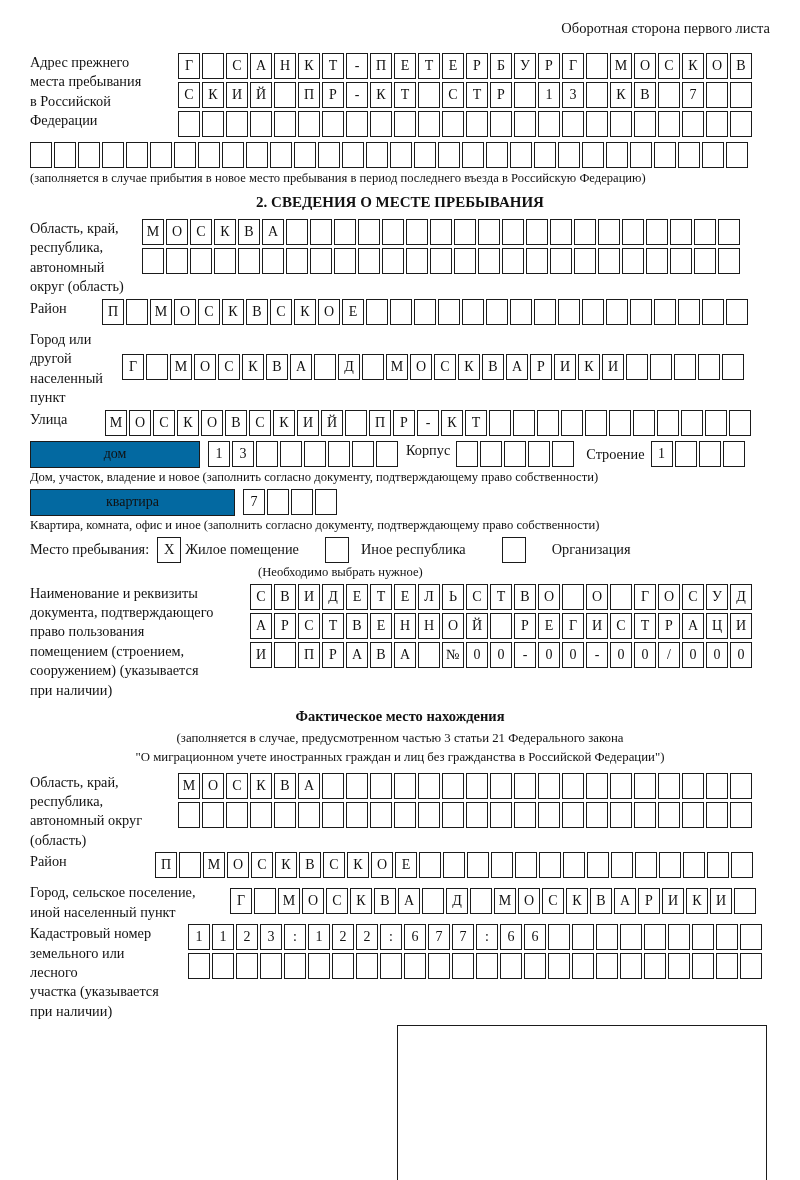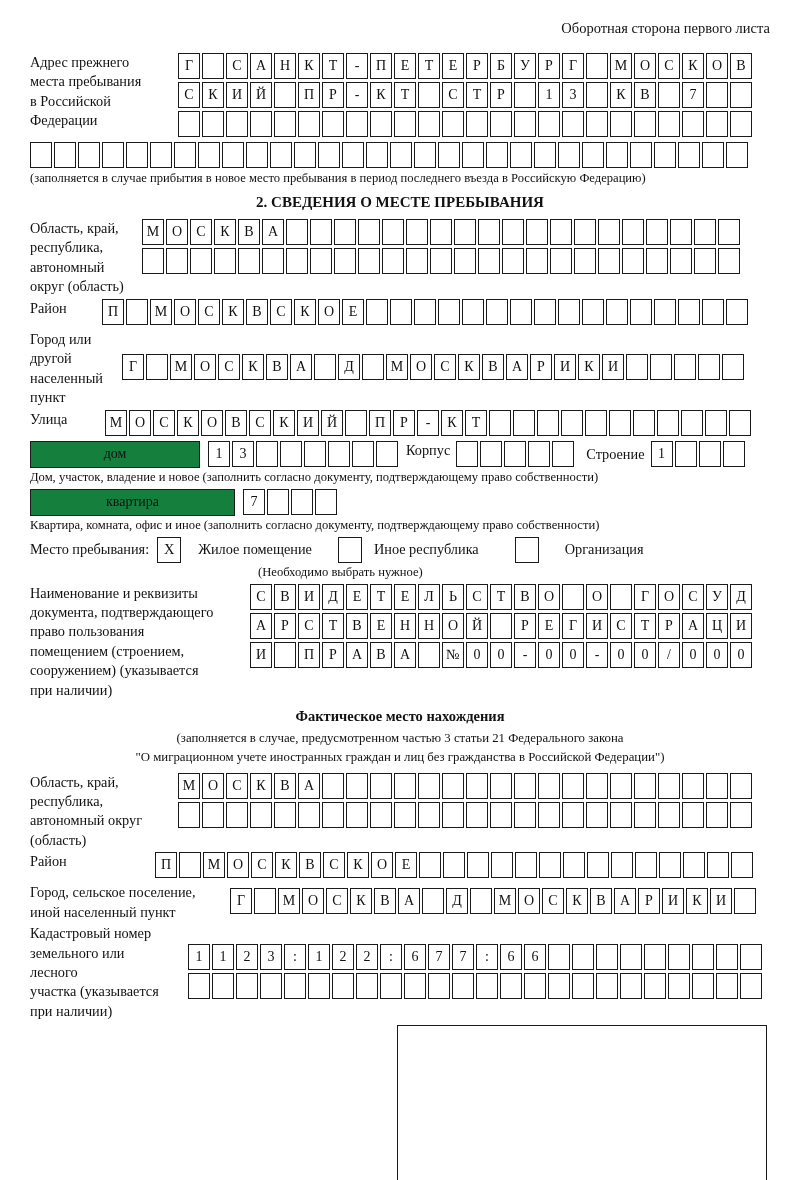--- a/index.html
+++ b/index.html
@@ -20,32 +20,32 @@
     font-size:14px;line-height:23px;vertical-align:top;background:#fff;
   }
   .checkcell{
     display:inline-block;box-sizing:border-box;width:24px;height:26px;
     border:1.5px solid #1b1b1b;text-align:center;font-size:14.5px;line-height:23px;
     vertical-align:middle;flex:none;
   }
   .widebox{
     box-sizing:border-box;height:27px;border:1.6px solid #1b1b1b;
     display:flex;align-items:center;justify-content:center;
-    font-size:14px;flex:none;background:#15803d;
+    font-size:14px;flex:none;background:#0369a1;
   }
   .inline-row{display:flex;align-items:center;margin-bottom:2px;}
   .inline-lbl{font-size:14.3px;flex:none;white-space:nowrap;}
   .note{font-size:12.6px;margin:2px 0 4px 0;}
   .note.centered{text-align:left;}
   .sec-title{text-align:center;font-weight:bold;font-size:15px;margin:8px 0 8px 0;}
   .fact-head{text-align:center;font-weight:bold;font-size:14.5px;margin:8px 0 4px 0;}
   .fact-note{text-align:center;font-size:12.8px;line-height:1.5;}
   .w148{width:148px;} .w112{width:112px;} .w72{width:72px;} .w92{width:92px;}
   .w75{width:75px;} .w220{width:220px;} .w125{width:125px;} .w200{width:200px;} .w133{width:133px;}
-  .mt20{margin-top:20px;padding-left:25px;}
+  .mt20{padding-left:25px;}
   .stamp-wrap{margin-left:337px;width:430px;margin-top:4px;}
   .stamp-box{width:368px;height:168px;border:1.6px solid #1b1b1b;margin:0 auto;background:#fff;}
 </style>
 </head>
 <body>
 
 <div class="page">
 
   <div class="hdr-note">Оборотная сторона первого листа</div>
 
@@ -104,21 +104,21 @@
 
   <div class="inline-row">
     <div class="widebox" style="width:205px">квартира</div>
     <div class="boxrow" style="margin:0 0 0 8px"><span class="cell">7</span><span class="cell"></span><span class="cell"></span><span class="cell"></span></div>
   </div>
   <div class="note">Квартира, комната, офис и иное (заполнить согласно документу, подтверждающему право собственности)</div>
 
   <div class="inline-row">
     <div class="inline-lbl">Место пребывания:</div>
     <span class="checkcell" style="margin-left:8px">X</span>
-    <div class="inline-lbl" style="margin-left:17px">Жилое помещение</div>
+    <div class="inline-lbl" style="margin-left:4px">Жилое помещение</div>
     <span class="checkcell" style="margin-left:26px"></span>
     <div class="inline-lbl" style="margin-left:12px">Иное республика</div>
     <span class="checkcell" style="margin-left:36px"></span>
     <div class="inline-lbl" style="margin-left:26px">Организация</div>
   </div>
   <div class="note" style="margin-left:228px">(Необходимо выбрать нужное)</div>
 
   <div class="fg">
     <div class="lbl w220">Наименование и реквизиты
 документа, подтверждающего

